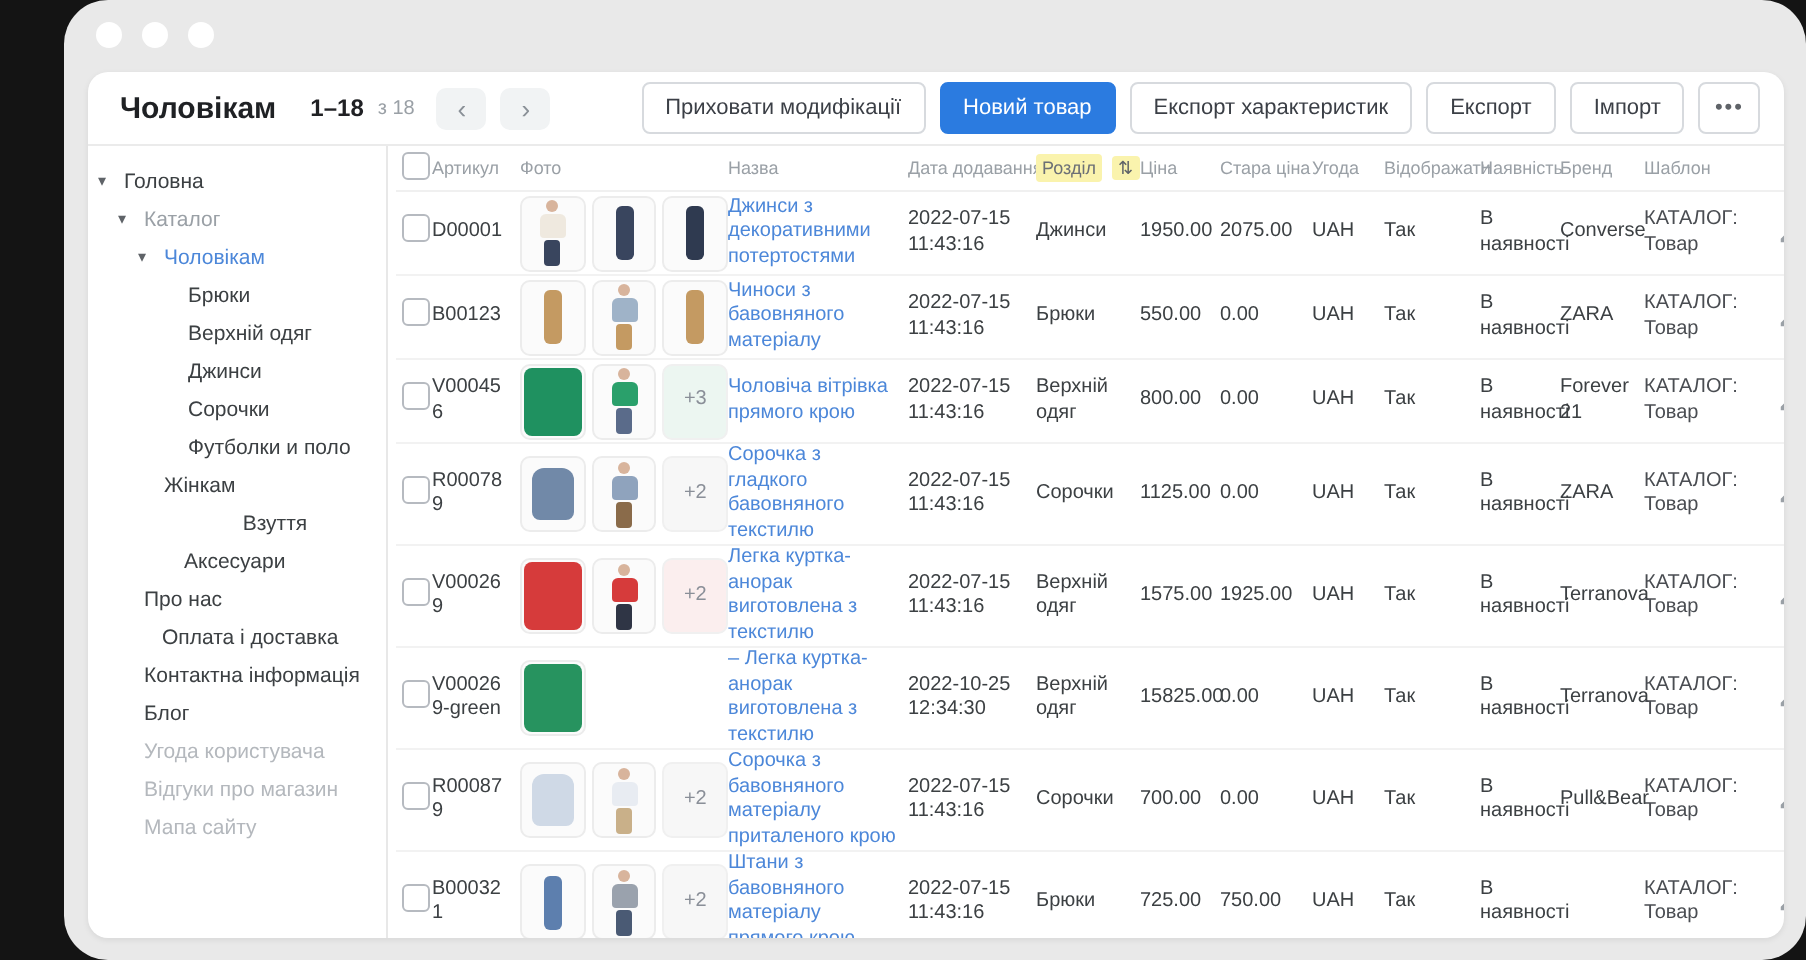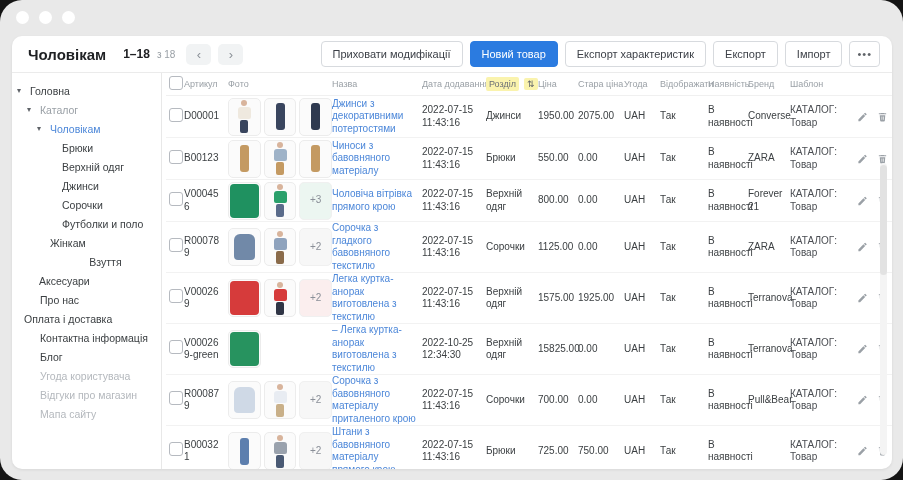--- a/index.html
+++ b/index.html
@@ -1,18 +1,18 @@
 <!DOCTYPE html>
 <html><head>
 <meta charset="utf-8">
 <style>
   html,body{margin:0;padding:0;background:#141414;}
   .stage{position:relative;width:903px;height:480px;overflow:hidden;
          font-family:"Liberation Sans",sans-serif;-webkit-font-smoothing:antialiased;}
-  .backdrop{position:absolute;inset:0;background:#e9e9e9;border-radius:22px;}
+  .backdrop{position:absolute;inset:0;background:#e9e9e9;border-radius:22px;margin-left:32px;}
   .chrome-dots{position:absolute;top:11px;left:16px;display:flex;gap:10px;}
   .dot{width:13px;height:13px;border-radius:50%;background:#ffffff;display:block;}
   .window{position:absolute;left:12px;right:11px;top:36px;bottom:11px;background:#fff;
           border-radius:10px;overflow:hidden;box-shadow:0 1px 3px rgba(0,0,0,.08);}
   
   .topbar{height:36px;display:flex;align-items:center;padding:0 12px 0 16px;gap:7px;
           border-bottom:1px solid #ebebeb;}
   .title{font-size:15px;font-weight:bold;color:#1f2124;margin-right:10px;}
   .pagrange{font-size:12px;font-weight:bold;color:#202124;}
   .pagtotal{font-size:10px;color:#9aa0a6;margin-right:4px;}
@@ -122,27 +122,27 @@
             </div>
             <div class="side-item normal" style="padding-left: 50px;">
               <span class="slabel">Футболки и поло</span>
             </div>
             <div class="side-item normal" style="padding-left: 38px;">
               <span class="slabel">Жінкам</span>
             </div>
             <div class="side-item normal" style="padding-left: 38px; justify-content: center;">
               <span class="slabel">Взуття</span>
             </div>
-            <div class="side-item normal" style="padding-left: 27px;">
+            <div class="side-item normal" style="padding-left: 48px;">
               <span class="slabel">Аксесуари</span>
             </div>
             <div class="side-item normal" style="padding-left: 28px;">
               <span class="slabel">Про нас</span>
             </div>
-            <div class="side-item normal" style="padding-left: 12px;">
+            <div class="side-item normal" style="padding-left: 37px;">
               <span class="slabel">Оплата і доставка</span>
             </div>
             <div class="side-item normal" style="padding-left: 28px;">
               <span class="slabel">Контактна інформація</span>
             </div>
             <div class="side-item normal" style="padding-left: 28px;">
               <span class="slabel">Блог</span>
             </div>
             <div class="side-item disabled" style="padding-left: 28px;">
               <span class="slabel">Угода користувача</span>

